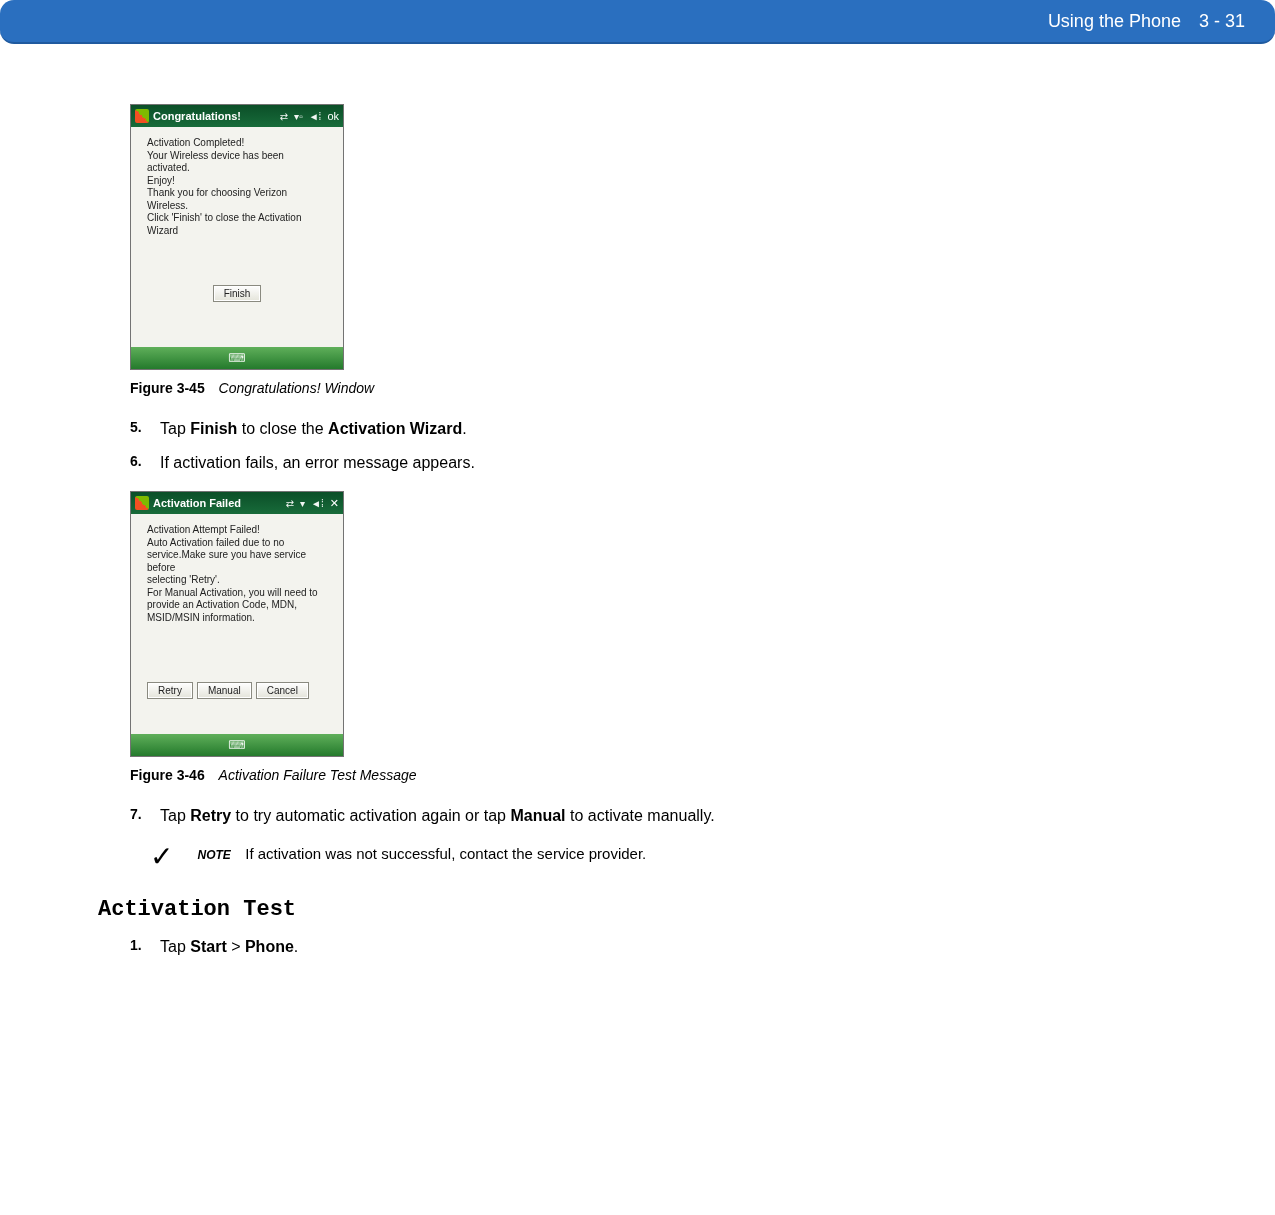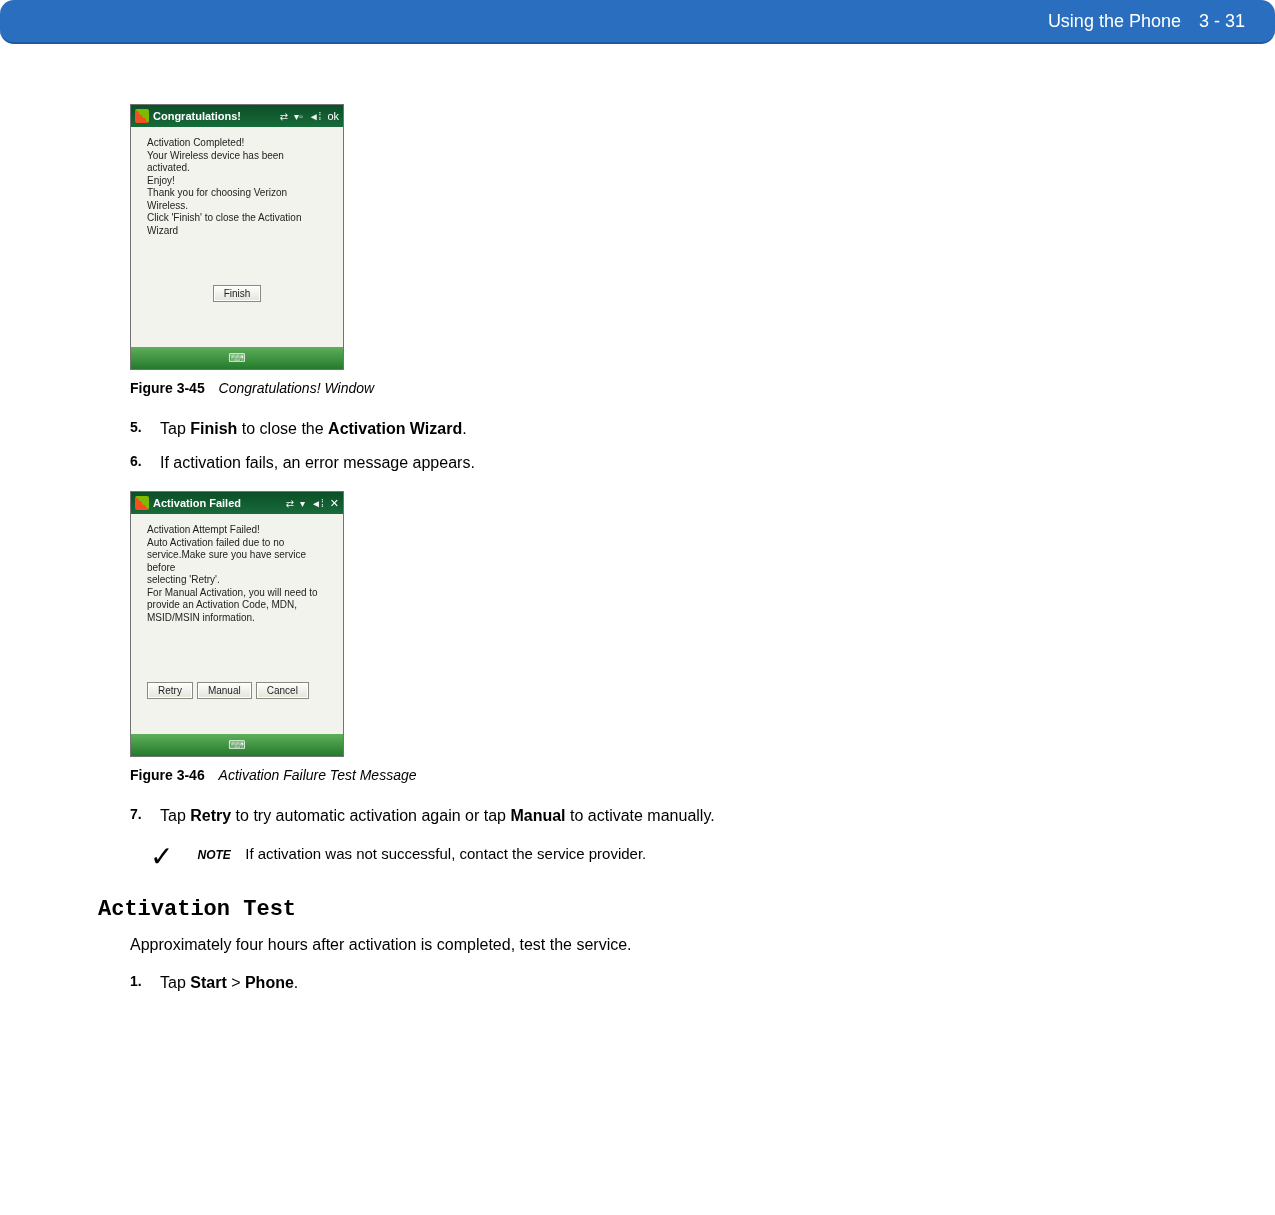--- a/index.html
+++ b/index.html
@@ -220,21 +220,20 @@
   <div class="note-row">
     <span class="check">✓</span>
     <span>
       <span class="note-label">NOTE</span>
       <span class="note-text">If activation was not successful, contact the service provider.</span>
     </span>
   </div>
 
   <h2 class="section">Activation Test</h2>
 
-  <p class="intro">Approximately four hours after activation is completed, test the service.</p>
 
   <ol class="steps">
     <li>
       <span class="num">1.</span>
       <span class="step-text">
         <span>Tap </span><span class="b">Start</span><span> &gt; </span><span class="b">Phone</span><span>.</span>
       </span>
     </li>
   </ol>
 

